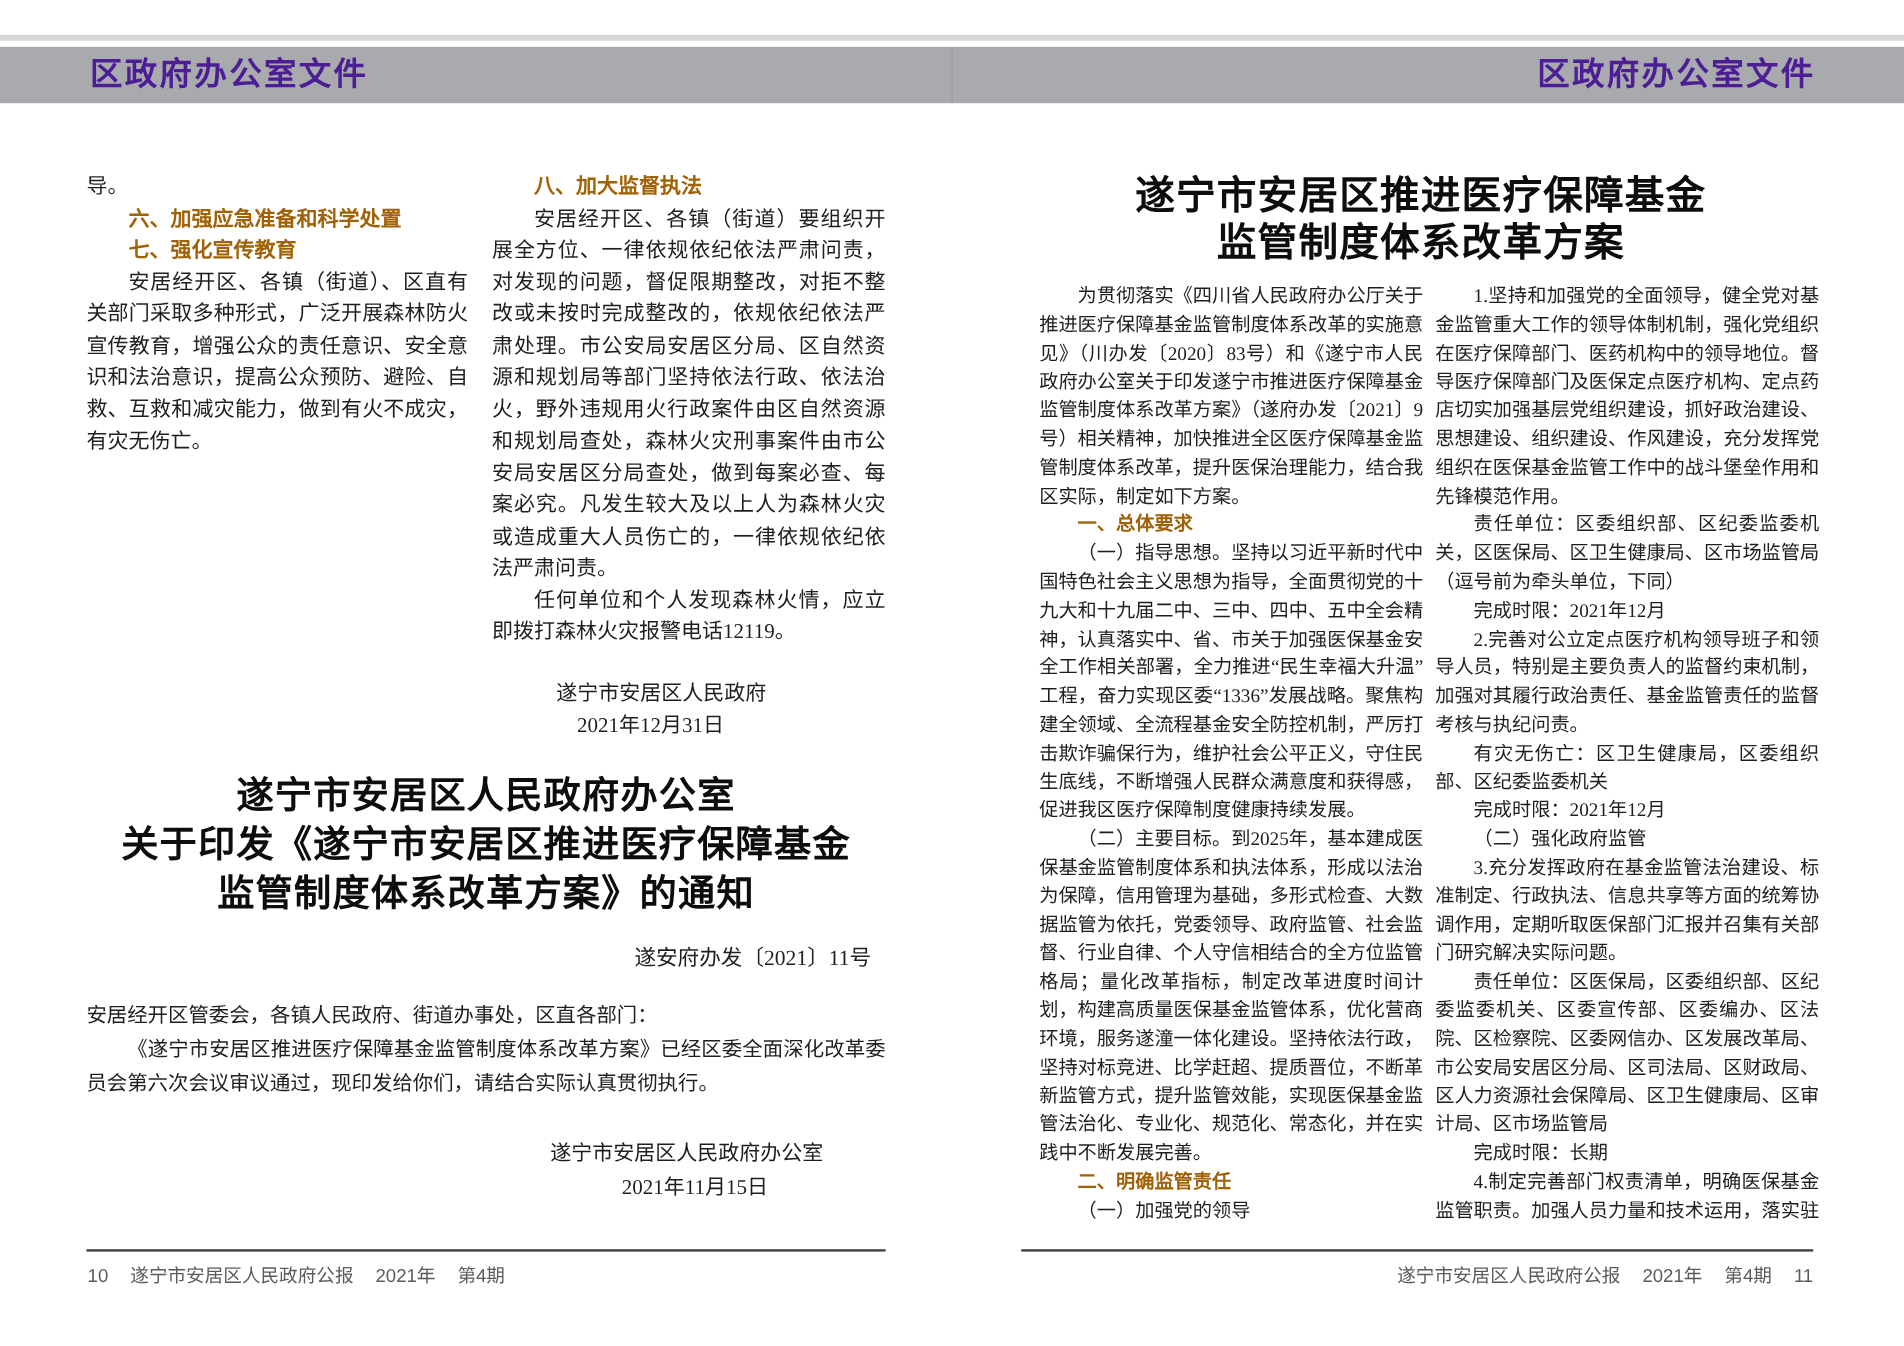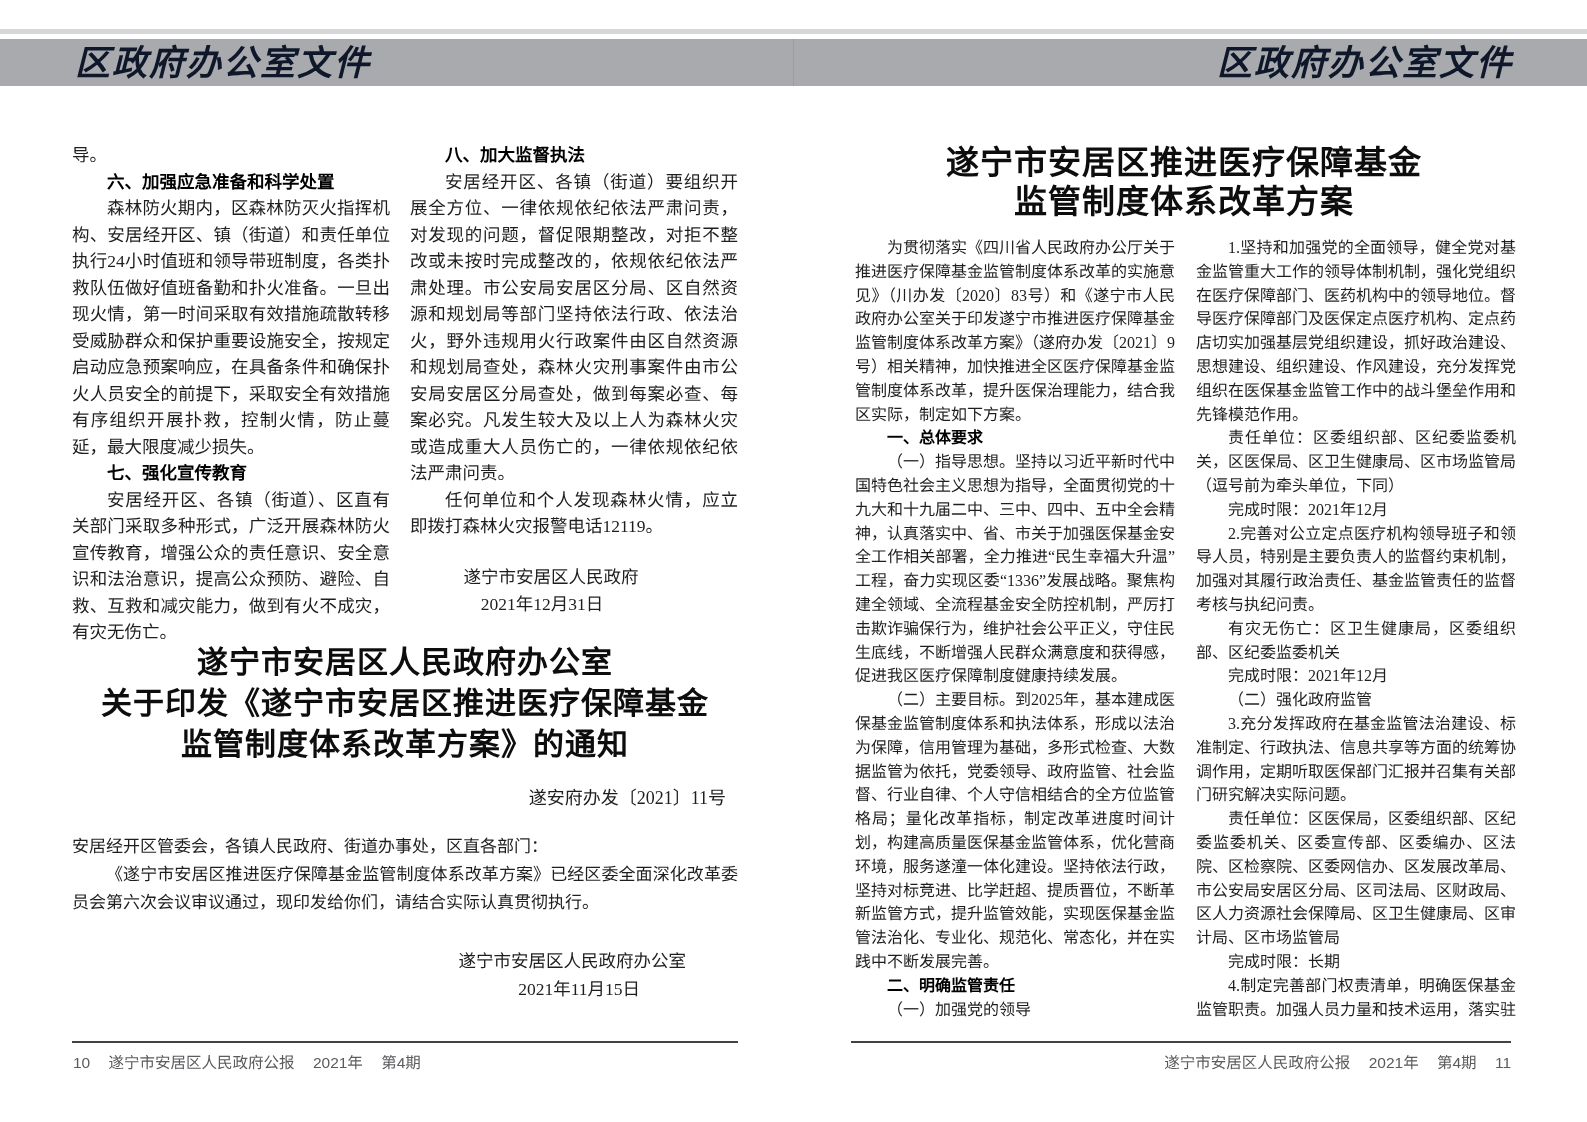--- a/index.html
+++ b/index.html
@@ -2,35 +2,35 @@
 <html lang="zh-CN"><head>
 <meta charset="utf-8">
 <style>
   html,body{margin:0;padding:0;background:#ffffff;}
   .sheet{position:relative;width:1587px;height:1122px;background:#ffffff;overflow:hidden;
          font-family:"Liberation Serif",serif;color:#1e1e1e;}
 
   
   .top-strip{position:absolute;top:29px;left:0;width:1587px;height:5px;background:#d5d6d8;}
   .banner{position:absolute;top:39px;left:0;width:1587px;height:47px;background:#a8aaad;}
-  .banner-label{position:absolute;top:0;height:47px;line-height:47px;color:#0f172a;
-                font-family:"Liberation Sans",sans-serif;font-weight:700;font-size:35px;letter-spacing:2px;font-style:italic;}
+  .banner-label{position:absolute;top:0;height:47px;line-height:47px;color:#4c1d95;
+                font-family:"Liberation Sans",sans-serif;font-weight:700;font-size:27px;letter-spacing:2px;}
   .banner-label.left{left:75px;}
   .banner-label.right{right:74px;}
   .banner-gutter{position:absolute;left:793px;top:0;width:1px;height:47px;background:#9a9ca0;}
 
   
   .page{position:absolute;top:0;width:793px;height:1122px;}
   .page-left{left:0;}
   .page-right{left:794px;}
 
   p{margin:0;padding:0;}
   .jus{text-align:justify;}
   .ind{text-indent:2em;}
-  .hd{font-family:"Liberation Sans",sans-serif;font-weight:700;text-indent:2em;color:#000000;}
+  .hd{font-family:"Liberation Sans",sans-serif;font-weight:700;text-indent:2em;color:#a16207;}
 
   
   .lcol1{position:absolute;left:72px;top:142px;width:318px;}
   .lcol2{position:absolute;left:410px;top:142px;width:328px;}
   .pl-body{font-size:17.5px;line-height:26.5px;}
   .sig-r{text-align:center;font-size:17.5px;line-height:27px;}
   .lcol2 .sig-name{margin-top:24px;padding-right:46px;}
   .lcol2 .sig-date{padding-right:64px;}
 
   
@@ -41,21 +41,21 @@
   .nbody{font-size:17px;line-height:28px;}
   .salutation{margin-top:24px;}
   .nsig{text-align:right;font-size:17.5px;line-height:28px;}
   .nsig.name{margin-top:30px;padding-right:52px;}
   .nsig.date{padding-right:98px;}
 
   
   .rtitle{position:absolute;left:57px;top:143px;width:666px;text-align:center;
           font-family:"Liberation Sans",sans-serif;font-weight:700;font-size:33px;
           line-height:39px;letter-spacing:1px;color:#0d0d0d;}
-  .rcol1{position:absolute;left:61px;top:236px;width:320px;}
+  .rcol1{position:absolute;left:72px;top:236px;width:320px;}
   .rcol2{position:absolute;left:402px;top:236px;width:320px;}
   .pr-body{font-size:16px;line-height:23.8px;}
 
   
   .footer-line{position:absolute;top:1041px;height:2px;background:#424244;}
   .footer-line.fl-left{left:72px;width:666px;}
   .footer-line.fl-right{left:57px;width:660px;}
   .footer-text{position:absolute;top:1050px;font-size:15.5px;color:#5b5b5e;
                font-family:"Liberation Sans",sans-serif;white-space:nowrap;}
   .footer-text.ft-left{left:73px;}
@@ -74,21 +74,20 @@
     <span class="banner-label left">区政府办公室文件</span>
     <span class="banner-label right">区政府办公室文件</span>
     <span class="banner-gutter"></span>
   </div>
 
   <section class="page page-left">
 
     <div class="lcol1">
       <p class="pl-body jus">导。</p>
       <p class="pl-body hd">六、加强应急准备和科学处置</p>
-      <p class="pl-body jus ind">森林防火期内，区森林防灭火指挥机构、安居经开区、镇（街道）和责任单位执行24小时值班和领导带班制度，各类扑救队伍做好值班备勤和扑火准备。一旦出现火情，第一时间采取有效措施疏散转移受威胁群众和保护重要设施安全，按规定启动应急预案响应，在具备条件和确保扑火人员安全的前提下，采取安全有效措施有序组织开展扑救，控制火情，防止蔓延，最大限度减少损失。</p>
       <p class="pl-body hd">七、强化宣传教育</p>
       <p class="pl-body jus ind">安居经开区、各镇（街道）、区直有关部门采取多种形式，广泛开展森林防火宣传教育，增强公众的责任意识、安全意识和法治意识，提高公众预防、避险、自救、互救和减灾能力，做到有火不成灾，有灾无伤亡。</p>
     </div>
 
     <div class="lcol2">
       <p class="pl-body hd">八、加大监督执法</p>
       <p class="pl-body jus ind">安居经开区、各镇（街道）要组织开展全方位、一律依规依纪依法严肃问责，对发现的问题，督促限期整改，对拒不整改或未按时完成整改的，依规依纪依法严肃处理。市公安局安居区分局、区自然资源和规划局等部门坚持依法行政、依法治火，野外违规用火行政案件由区自然资源和规划局查处，森林火灾刑事案件由市公安局安居区分局查处，做到每案必查、每案必究。凡发生较大及以上人为森林火灾或造成重大人员伤亡的，一律依规依纪依法严肃问责。</p>
       <p class="pl-body jus ind">任何单位和个人发现森林火情，应立即拨打森林火灾报警电话12119。</p>
       <p class="sig-r sig-name">遂宁市安居区人民政府</p>
       <p class="sig-r sig-date">2021年12月31日</p>

